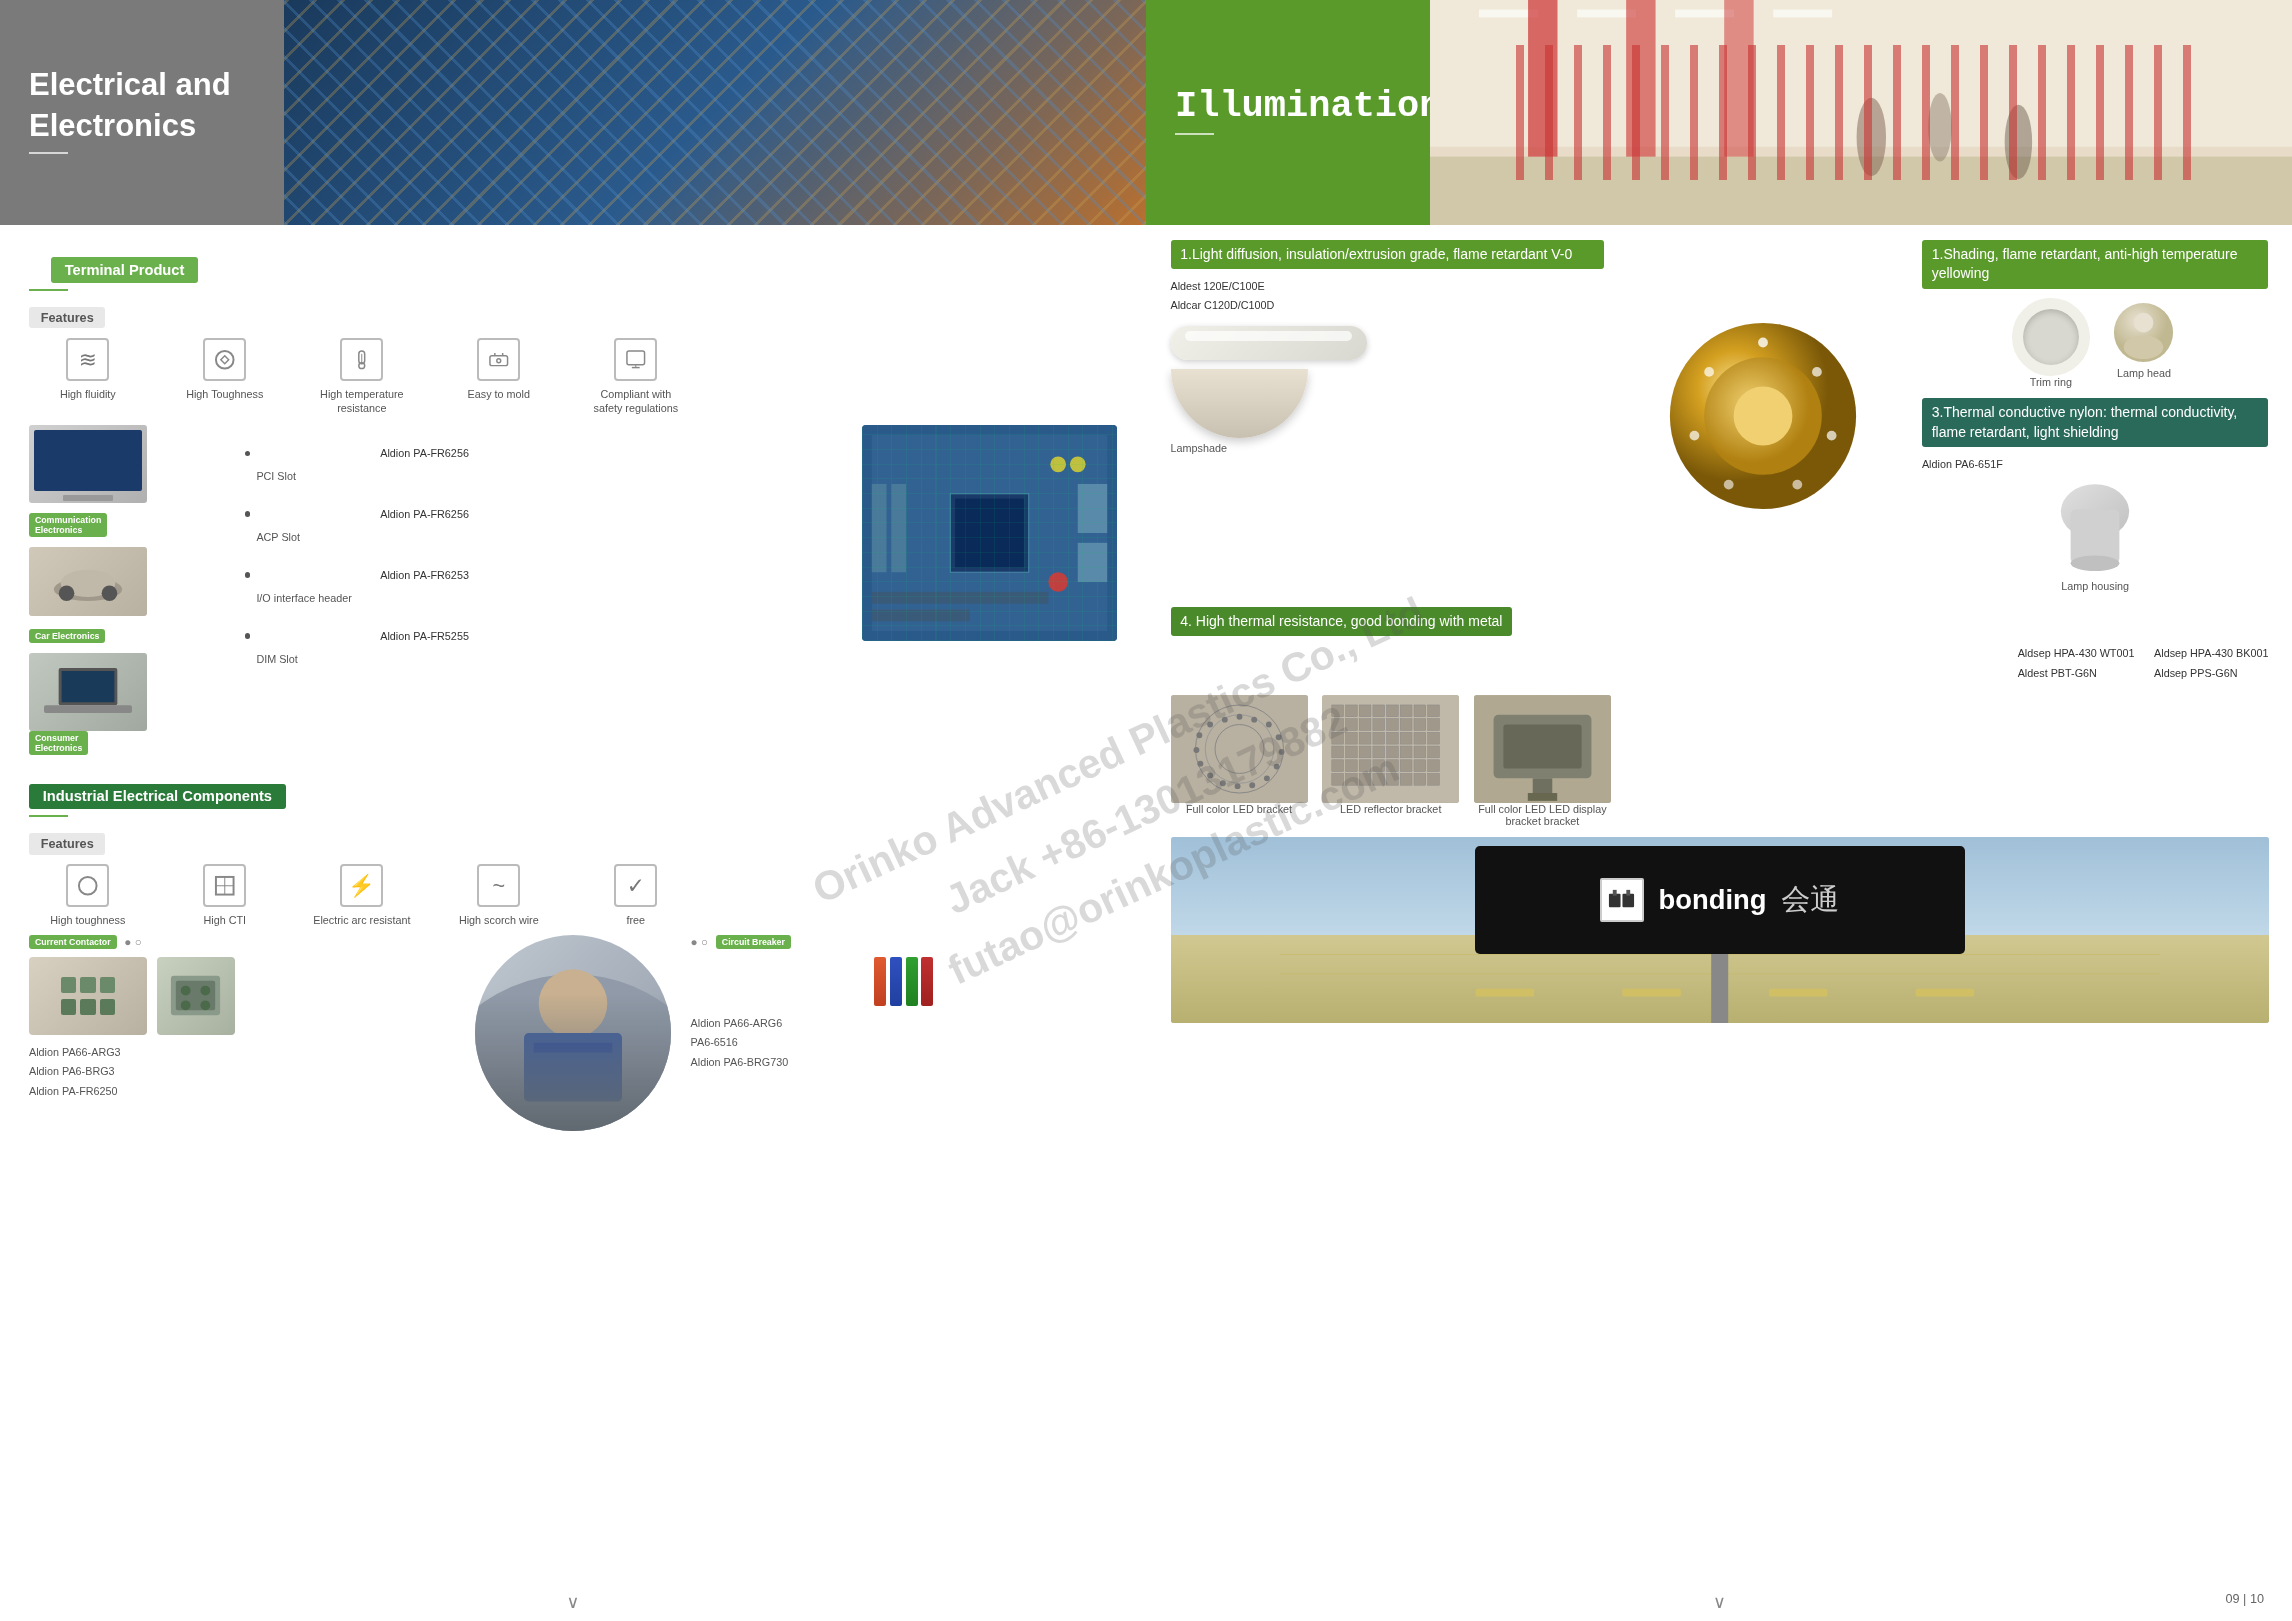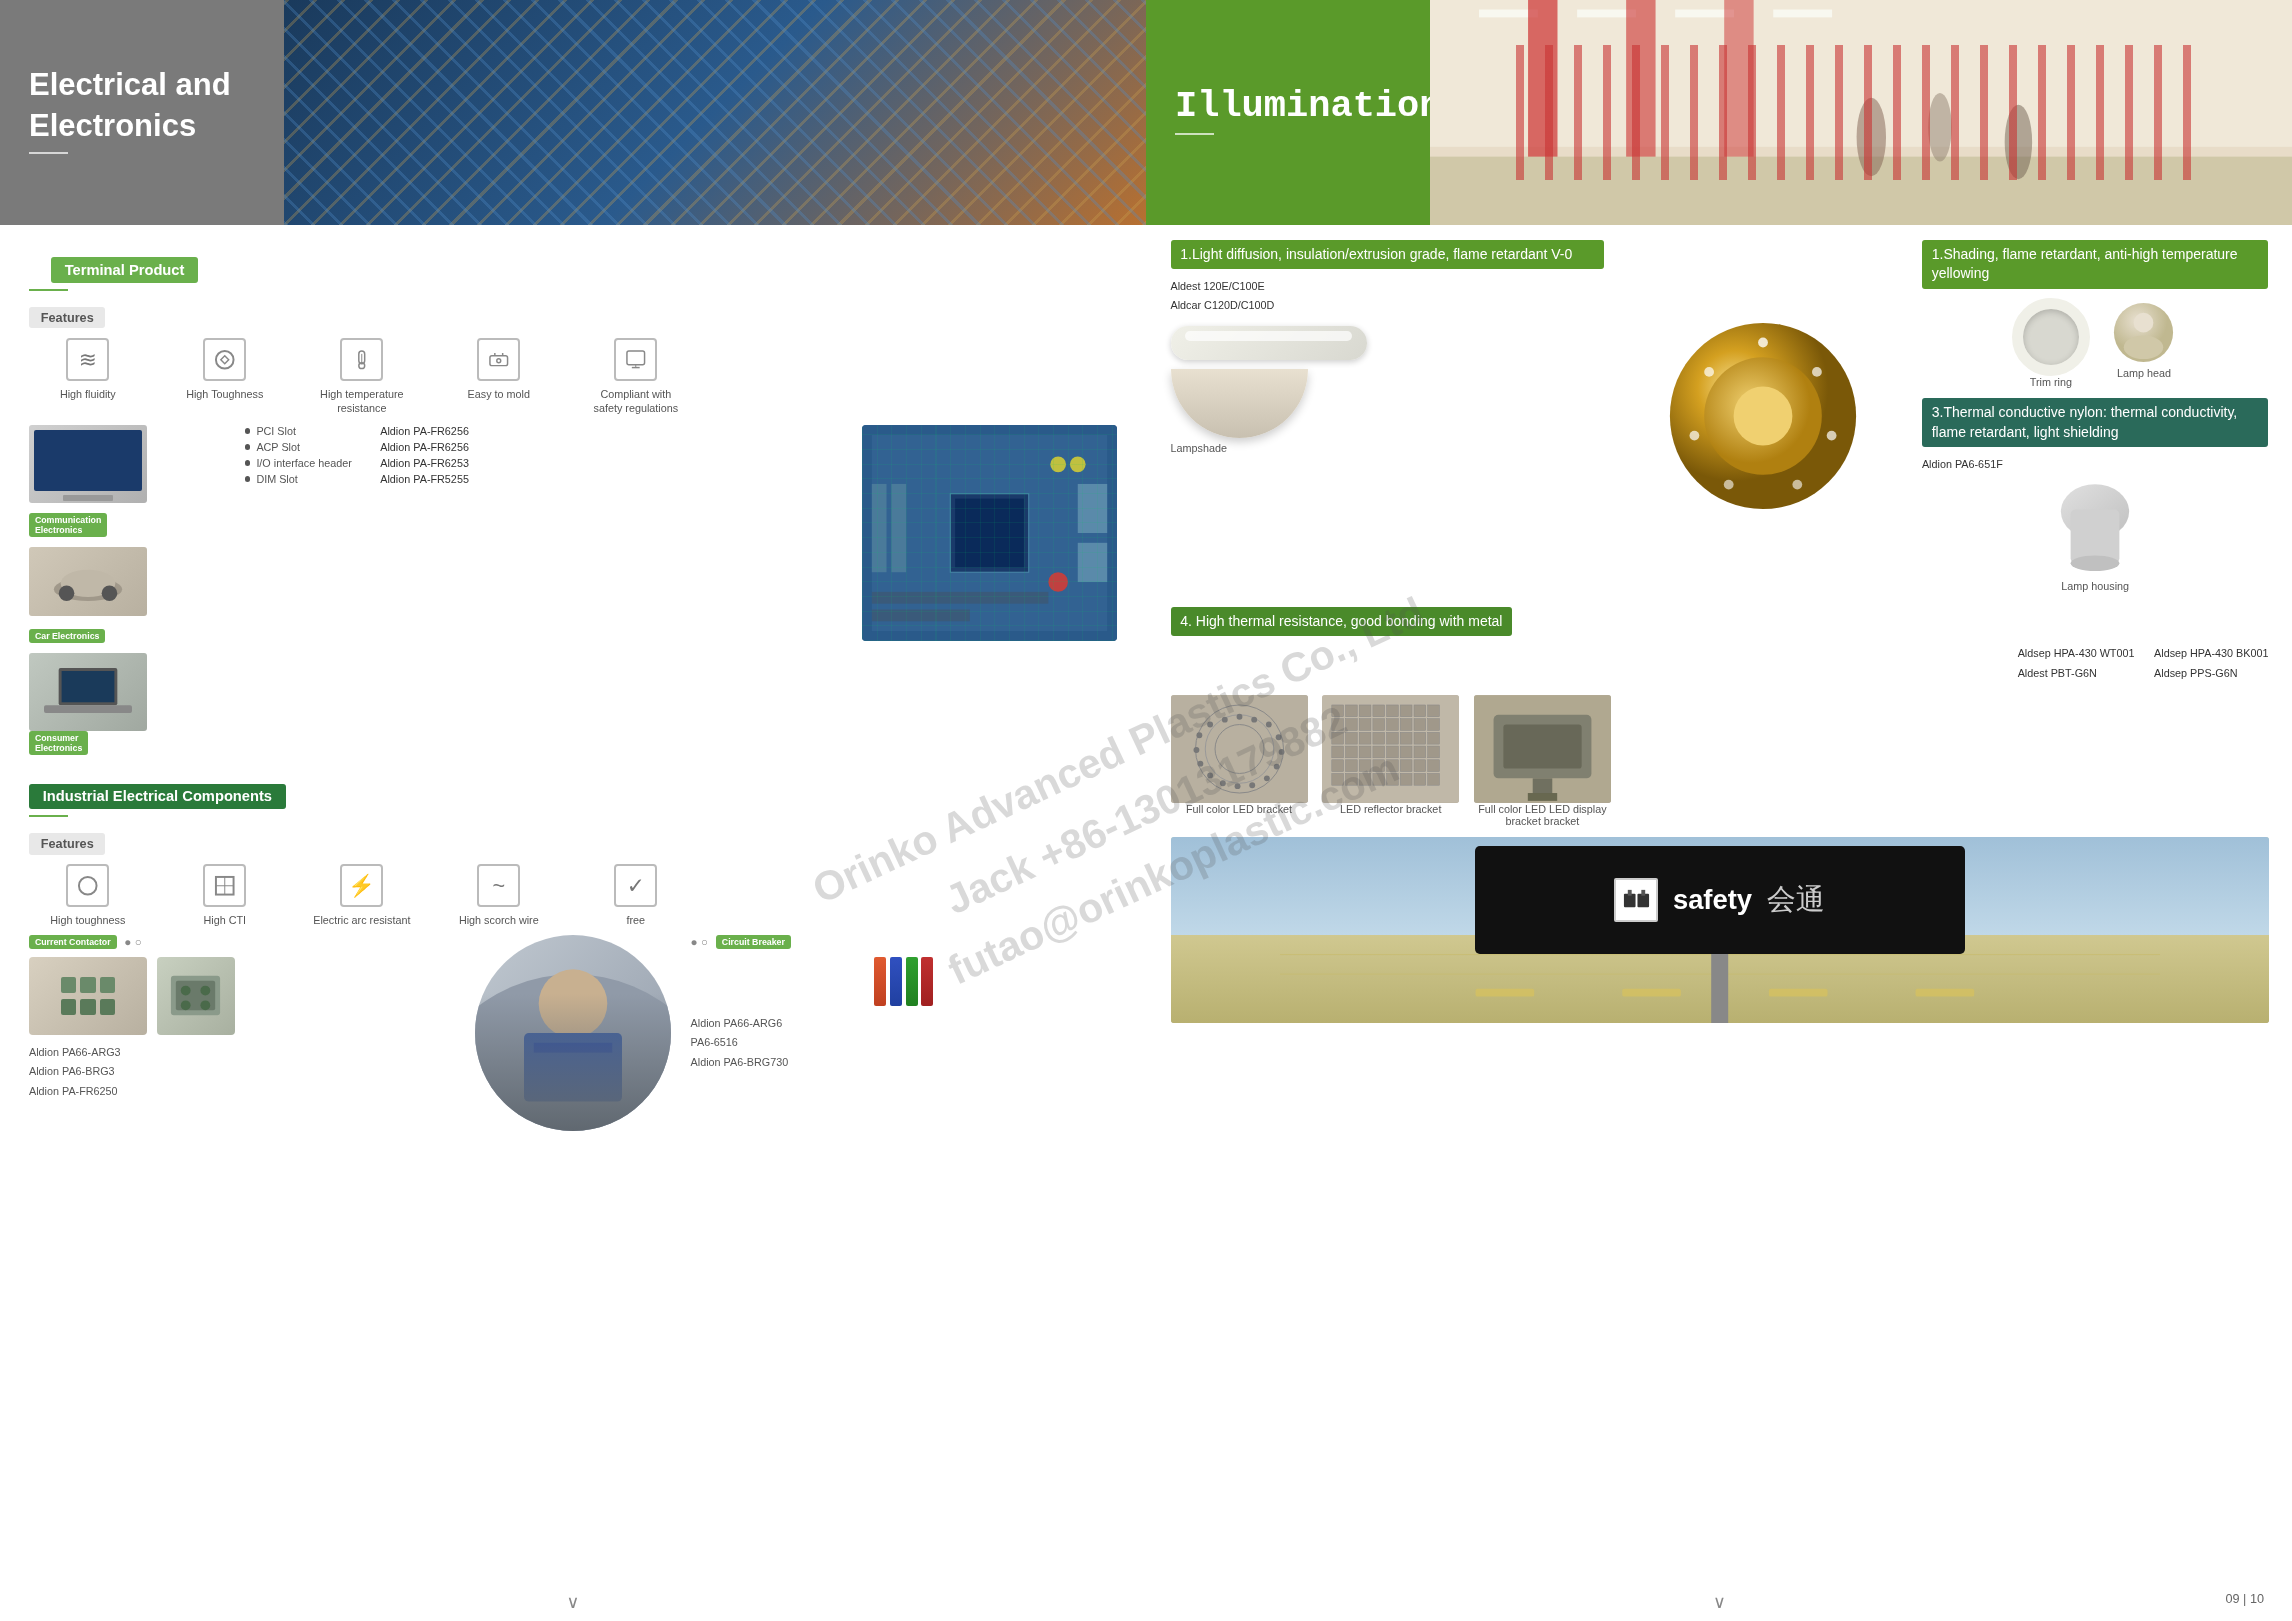--- a/index.html
+++ b/index.html
@@ -257,20 +257,21 @@
       width: 5.9px;
       height: 5.9px;
       background: #555;
       border-radius: 50%;
       flex-shrink: 0;
     }
 
     .slot-label {
       width: 118px;
       color: #555;
+      margin-top: 45px;
     }
 
     .slot-value {
       color: #333;
     }
 
     
     .device-thumb {
       width: 98px;
       height: 69px;
@@ -1021,21 +1022,21 @@
 
         <div style="display:flex; align-items:center; gap:14.7px;">
           <div style="width:44px; height:44px; background:#fff; border:2px solid #ccc; display:flex; align-items:center; justify-content:center; border-radius:2px;">
             <svg width="29" height="29" viewBox="0 0 30 30">
               <rect x="2" y="8" width="12" height="14" rx="1" fill="#333"></rect>
               <rect x="16" y="8" width="12" height="14" rx="1" fill="#333"></rect>
               <rect x="6" y="4" width="4" height="6" fill="#555"></rect>
               <rect x="20" y="4" width="4" height="6" fill="#555"></rect>
             </svg>
           </div>
-          <span style="color:#fff; font-size:27.4px; font-weight:bold; font-family:Arial;">safety</span>
+          <span style="color:#fff; font-size:27.4px; font-weight:bold; font-family:Arial;">bonding</span>
           <span style="color:#ccc; font-size:29px;">会通</span>
         </div>
       </div>
     </div>
 
   </div>
 
   <div class="page-number">09 | 10</div>
 
 </div>

